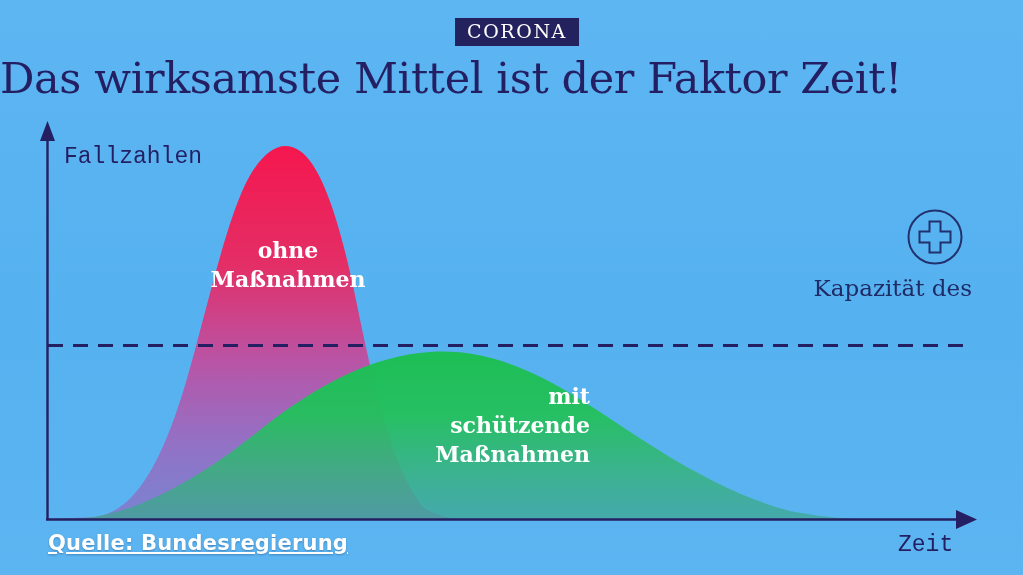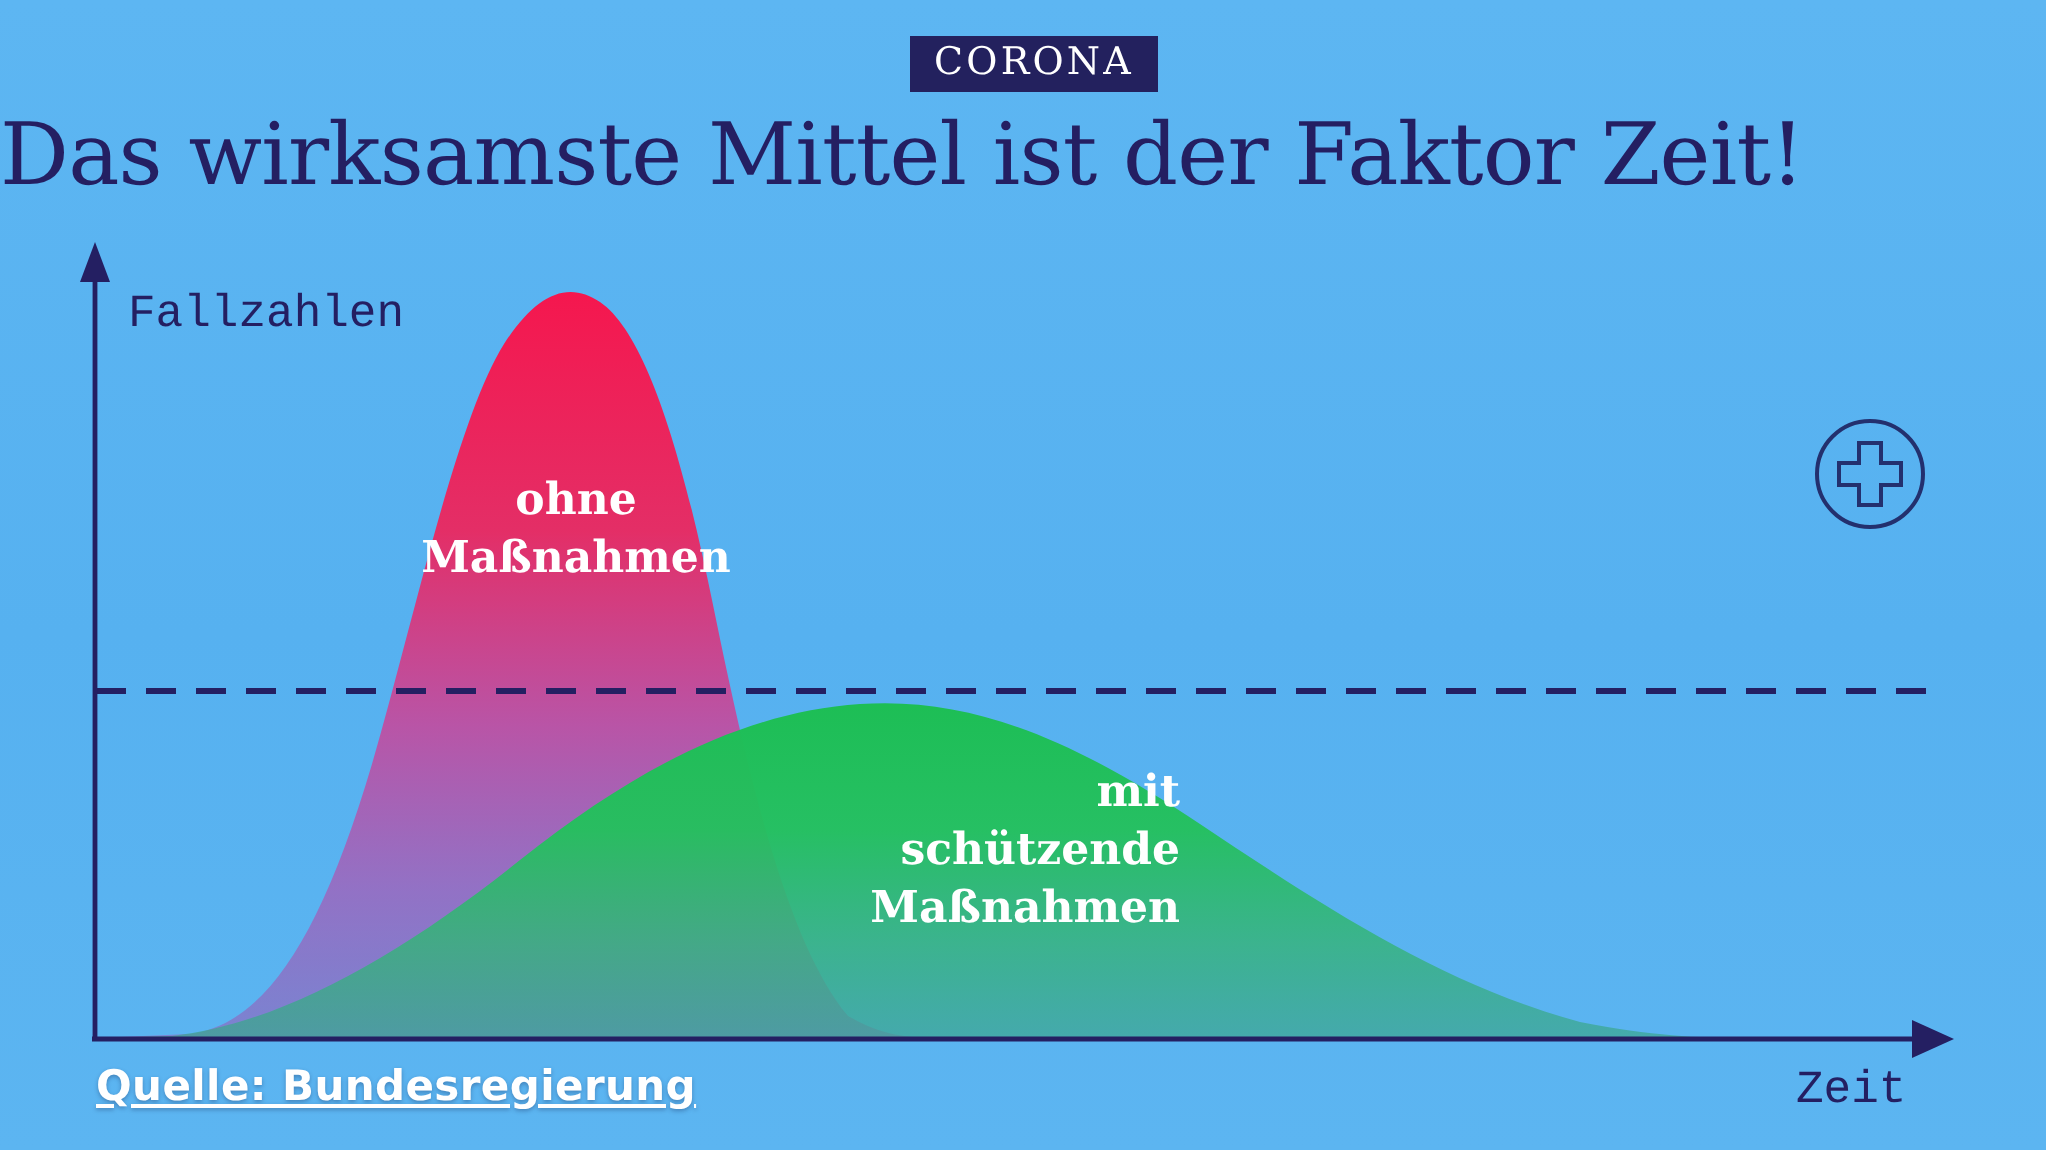--- a/index.html
+++ b/index.html
@@ -193,17 +193,18 @@
   </div>
 
   <div id="capacity-icon">
     <svg width="58" height="58" viewBox="0 0 58 58" xmlns="http://www.w3.org/2000/svg">
       <circle cx="29" cy="29" r="26.5" fill="none" stroke="#23306e" stroke-width="2"></circle>
       <path d="M 23.5,13.5 h 11 v 10 h 10 v 11 h -10 v 10 h -11 v -10 h -10 v -11 h 10 z" fill="none" stroke="#23306e" stroke-width="2" stroke-linejoin="miter"></path>
     </svg>
   </div>
 
   <div id="capacity-block">
+    <div>Kapazität des</div>
   </div>
 
   <div id="source">Quelle: Bundesregierung</div>
 
 </div>
 
 </body></html>

